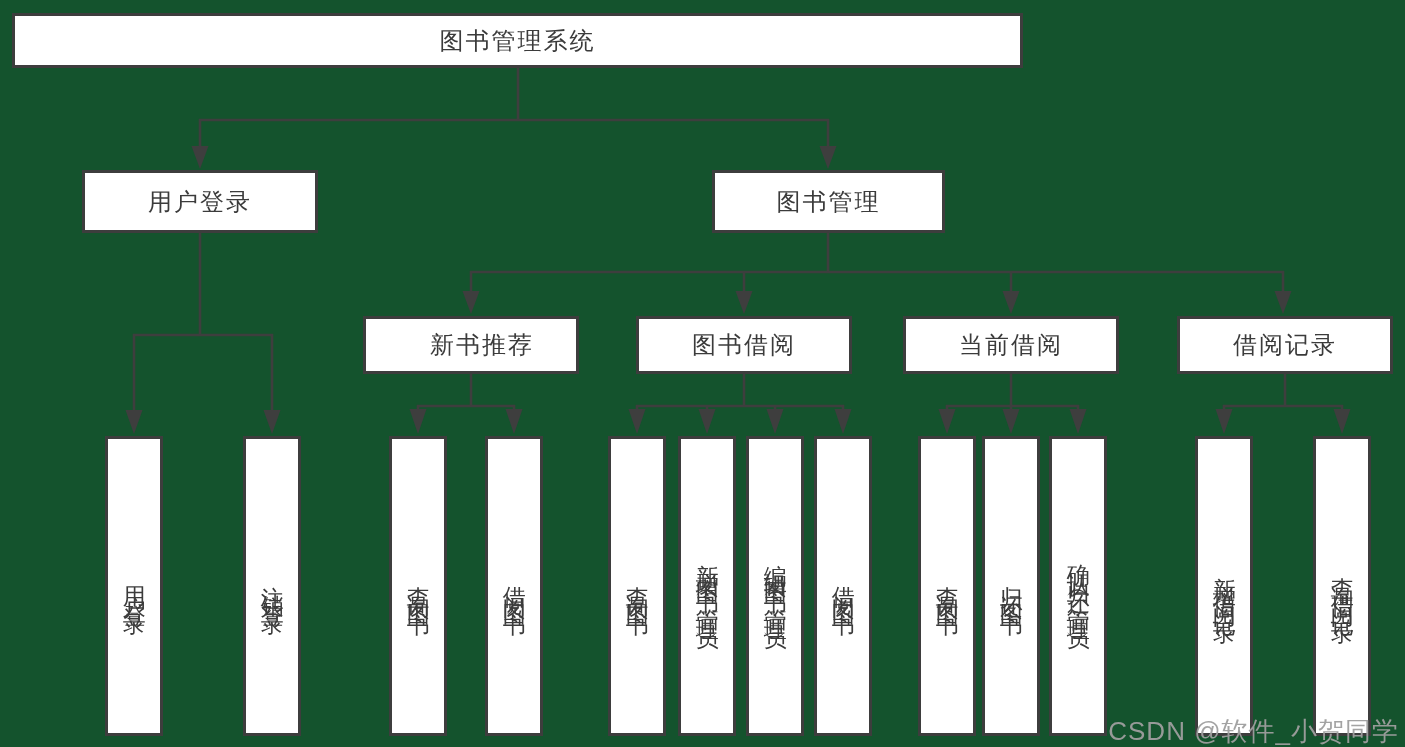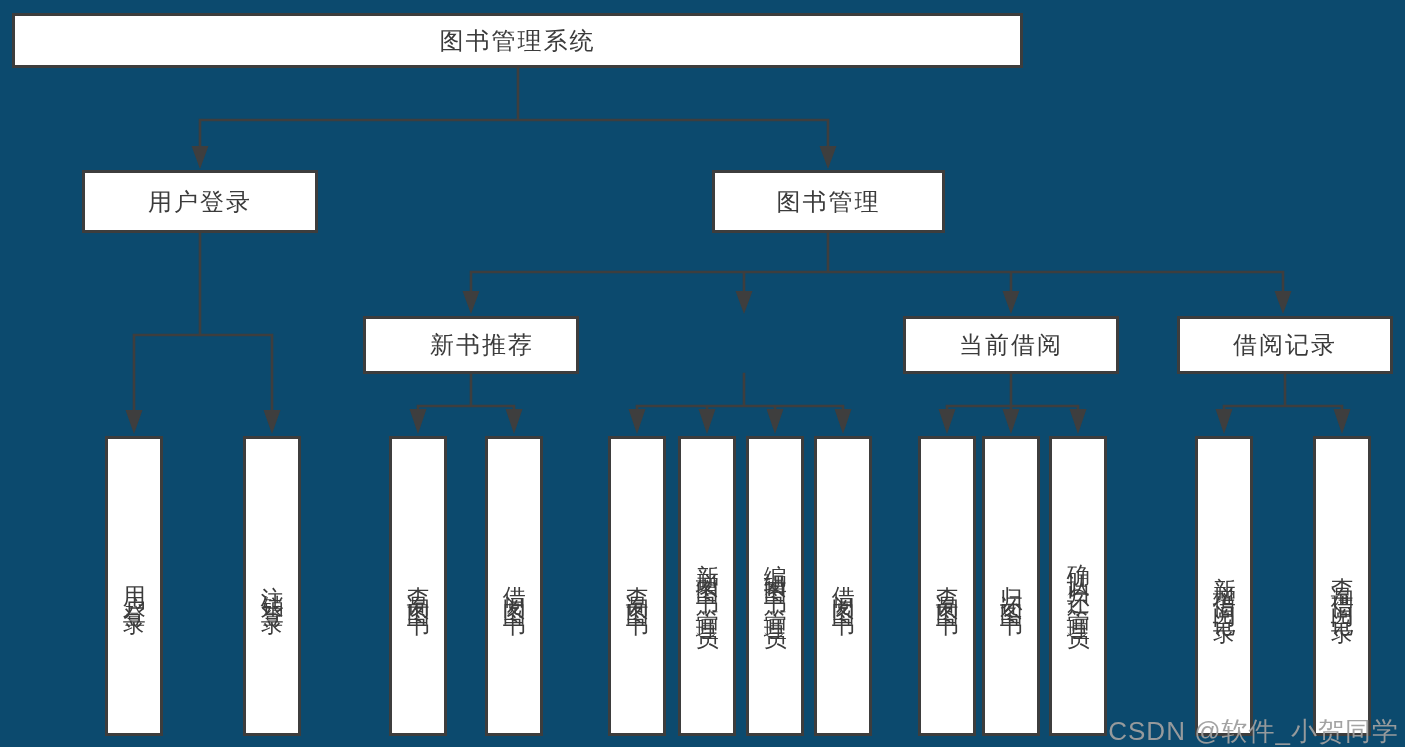--- a/index.html
+++ b/index.html
@@ -1,20 +1,20 @@
 <!DOCTYPE html>
 <html><head>
 <meta charset="utf-8">
 <style>
   html, body { margin: 0; padding: 0; background: #ffffff; }
   .canvas {
     position: relative;
     width: 1405px;
     height: 747px;
-    background: #0c4a6e;
+    background: #14532d;
     font-family: "Liberation Sans", "DejaVu Sans", sans-serif;
     overflow: hidden;
   }
   svg.wires { position: absolute; left: 0; top: 0; z-index: 1; }
   .cl { fill: none; stroke: #3e3e3e; stroke-width: 2.6; stroke-linecap: square; }
   .ah { fill: #3e3e3e; stroke: none; }
   .node {
     position: absolute;
     box-sizing: border-box;
     background: #ffffff;
@@ -113,20 +113,23 @@
   <div class="node" style="left:82px; top:170px; width:236px; height:63px;">
     <span class="hlabel">用户登录</span>
   </div>
   <div class="node" style="left:712px; top:170px; width:233px; height:63px;">
     <span class="hlabel">图书管理</span>
   </div>
 
   <div class="node" style="left:363px; top:316px; width:216px; height:58px;padding-left:22px;">
     <span class="hlabel">新书推荐</span>
   </div>
+  <div class="node" style="left:636px; top:316px; width:216px; height:58px;">
+    <span class="hlabel">图书借阅</span>
+  </div>
   <div class="node" style="left:903px; top:316px; width:216px; height:58px;justify-content:center;">
     <span class="hlabel">当前借阅</span>
   </div>
   <div class="node" style="left:1177px; top:316px; width:216px; height:58px;">
     <span class="hlabel">借阅记录</span>
   </div>
 
   <div class="node leaf" style="left:105px;">
     <span class="vlabel">用户登录</span>
   </div>

